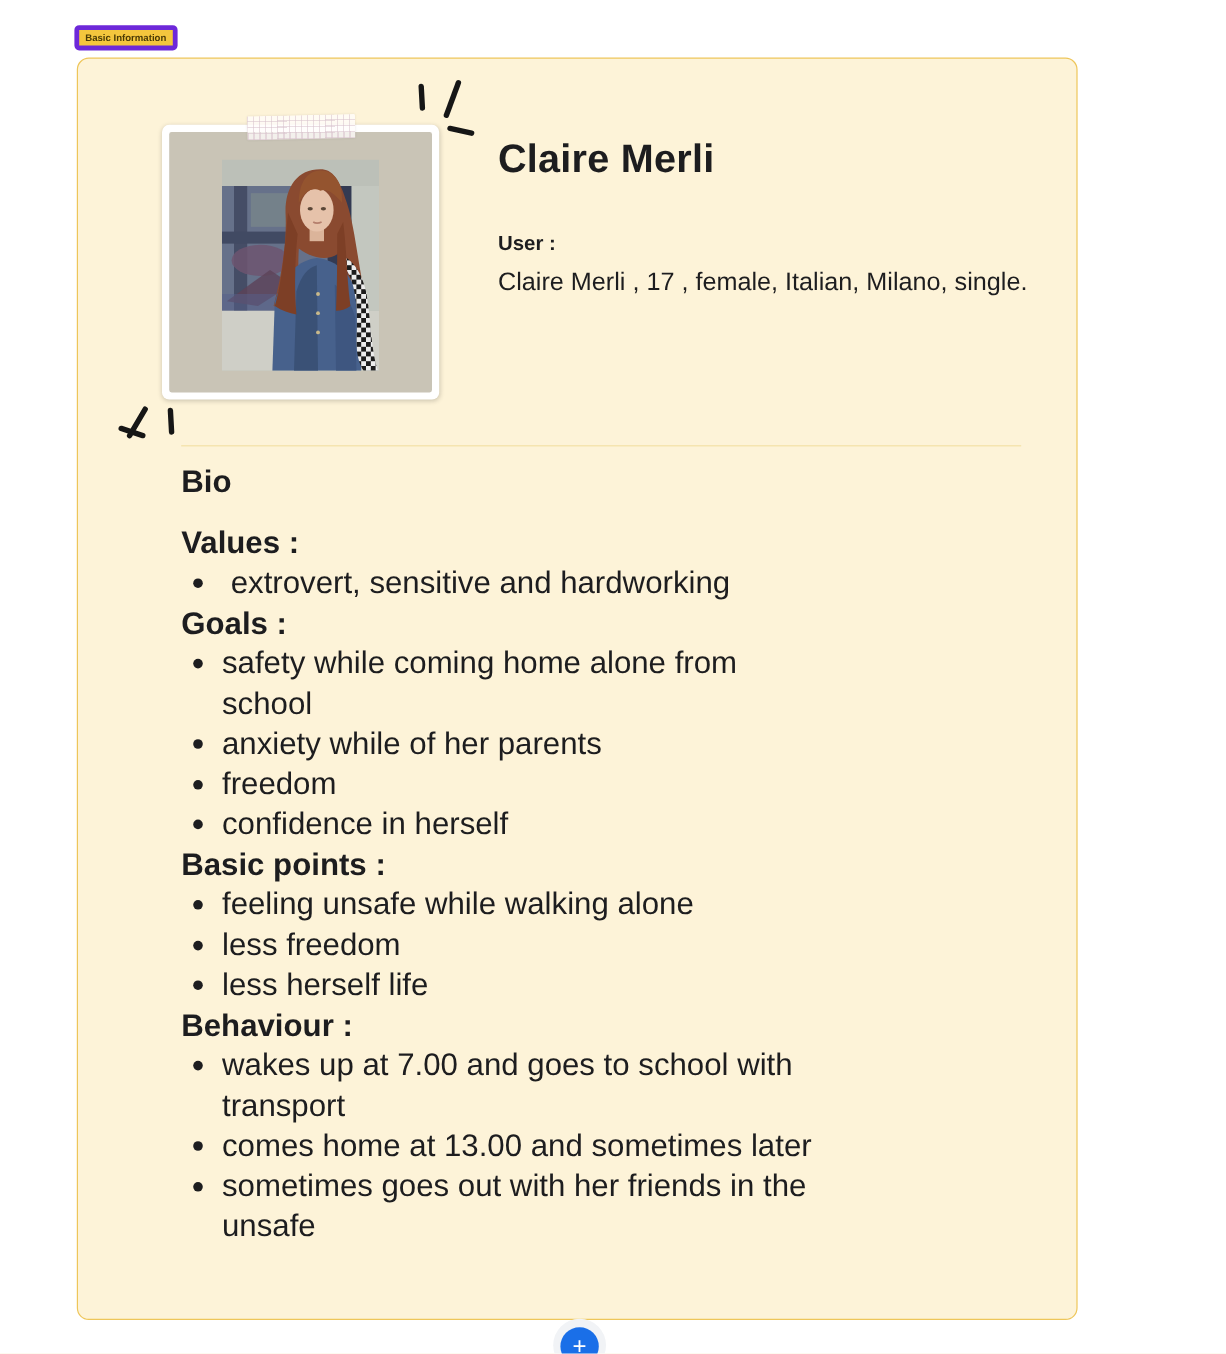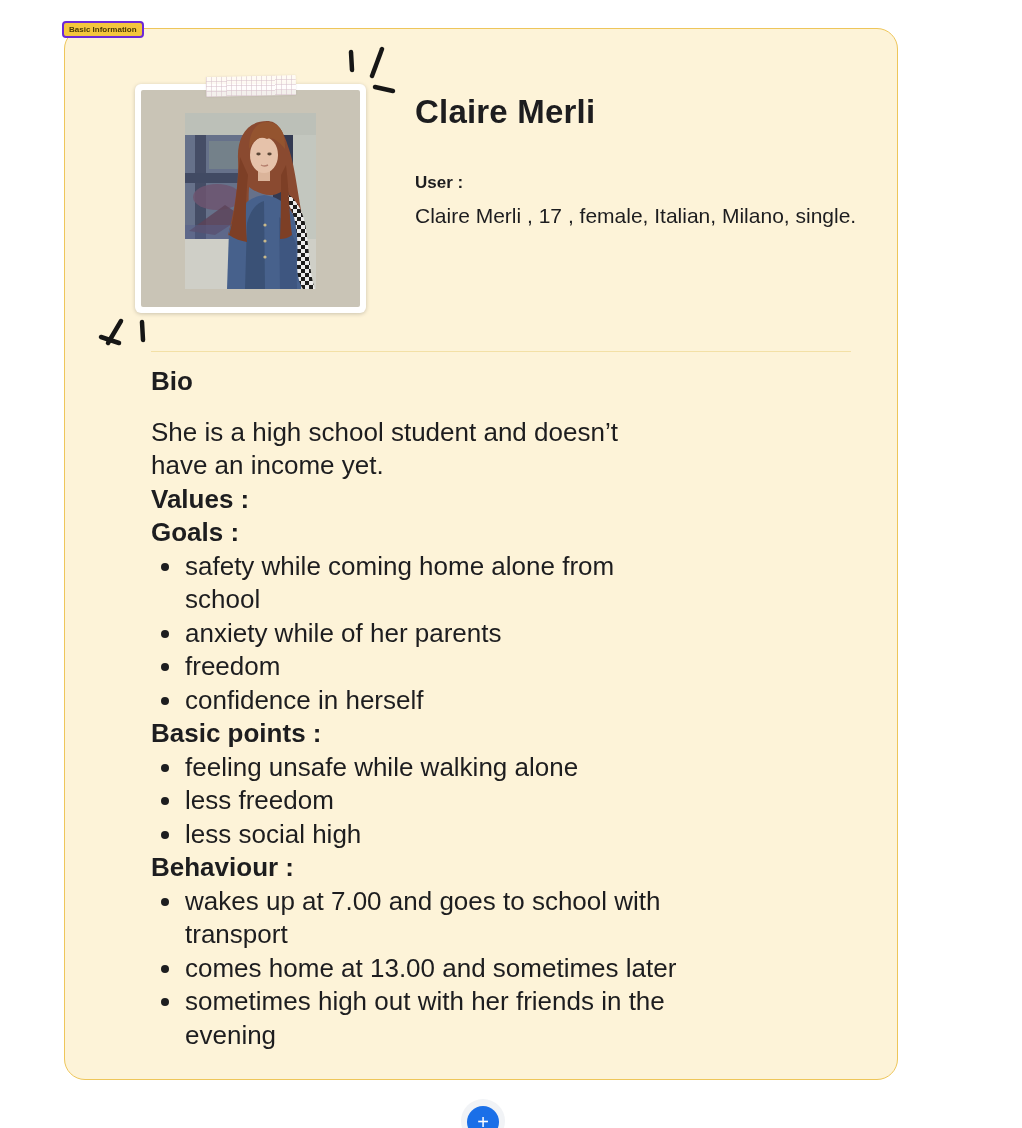--- a/index.html
+++ b/index.html
@@ -6,26 +6,26 @@
   body{
     width:1022px;height:1128px;position:relative;overflow:hidden;
     background:#ffffff;color:#1d1d1f;
     font-family:"Liberation Sans",sans-serif;
   }
   .badge{
     position:absolute;left:62px;top:21px;z-index:5;
     background:#f4c63d;color:#4a3a05;
     font-size:8px;font-weight:700;line-height:9px;
     padding:2px 5px 2px;border-radius:4px;white-space:nowrap;
-    border:2px solid #6d28d9;
+    border:4px solid #6d28d9;
   }
   .card{
-    position:absolute;left:64px;top:28px;width:834px;height:1052px;
+    position:absolute;left:64px;top:48px;width:834px;height:1052px;
     box-sizing:border-box;background:#fdf3d8;
-    border:1.5px solid #eec65a;border-radius:21px;text-decoration:underline;
+    border:1.5px solid #eec65a;border-radius:10px;text-decoration:underline;
   }
   
   .photo-frame{
     position:absolute;left:70px;top:55px;width:231px;height:229px;
     box-sizing:border-box;background:#ffffff;border-radius:6px;
     box-shadow:0 1px 4px rgba(0,0,0,.2);padding:6px;z-index:2;
   }
   .photo-matte{
     width:100%;height:100%;background:#c9c4b6;border-radius:2px;
     display:flex;justify-content:center;overflow:hidden;
@@ -144,41 +144,43 @@
   <div class="head-col">
     <h1 class="persona-name">Claire Merli</h1>
     <div class="user-label">User :</div>
     <div class="user-details">Claire Merli , 17 , female, Italian, Milano, single.</div>
   </div>
 
   <div class="divider"></div>
 
   <div class="bio">
     <div class="bio-heading">Bio</div>
-    <p class="bio-intro">She is a high school student and doesn’t have an income yet.</p>
     <div>
         <div class="bio-label">Values :</div>
+        <ul class="bio-ul">
+          <li> extrovert, sensitive and hardworking</li>
+        </ul>
         <div class="bio-label">Goals :</div>
         <ul class="bio-ul">
           <li>safety while coming home alone from school</li>
           <li>anxiety while of her parents</li>
           <li>freedom</li>
           <li>confidence in herself</li>
         </ul>
         <div class="bio-label">Basic points :</div>
         <ul class="bio-ul">
           <li>feeling unsafe while walking alone</li>
           <li>less freedom</li>
-          <li>less social high</li>
+          <li>less herself life</li>
         </ul>
         <div class="bio-label">Behaviour :</div>
         <ul class="bio-ul">
           <li>wakes up at 7.00 and goes to school with transport</li>
           <li>comes home at 13.00 and sometimes later</li>
-          <li>sometimes high out with her friends in the evening</li>
+          <li>sometimes goes out with her friends in the unsafe</li>
         </ul>
       </div>
   </div>
 
 </div>
 
 <div class="fab-halo"></div>
 <button class="fab">
   <span>+</span>
 </button>

